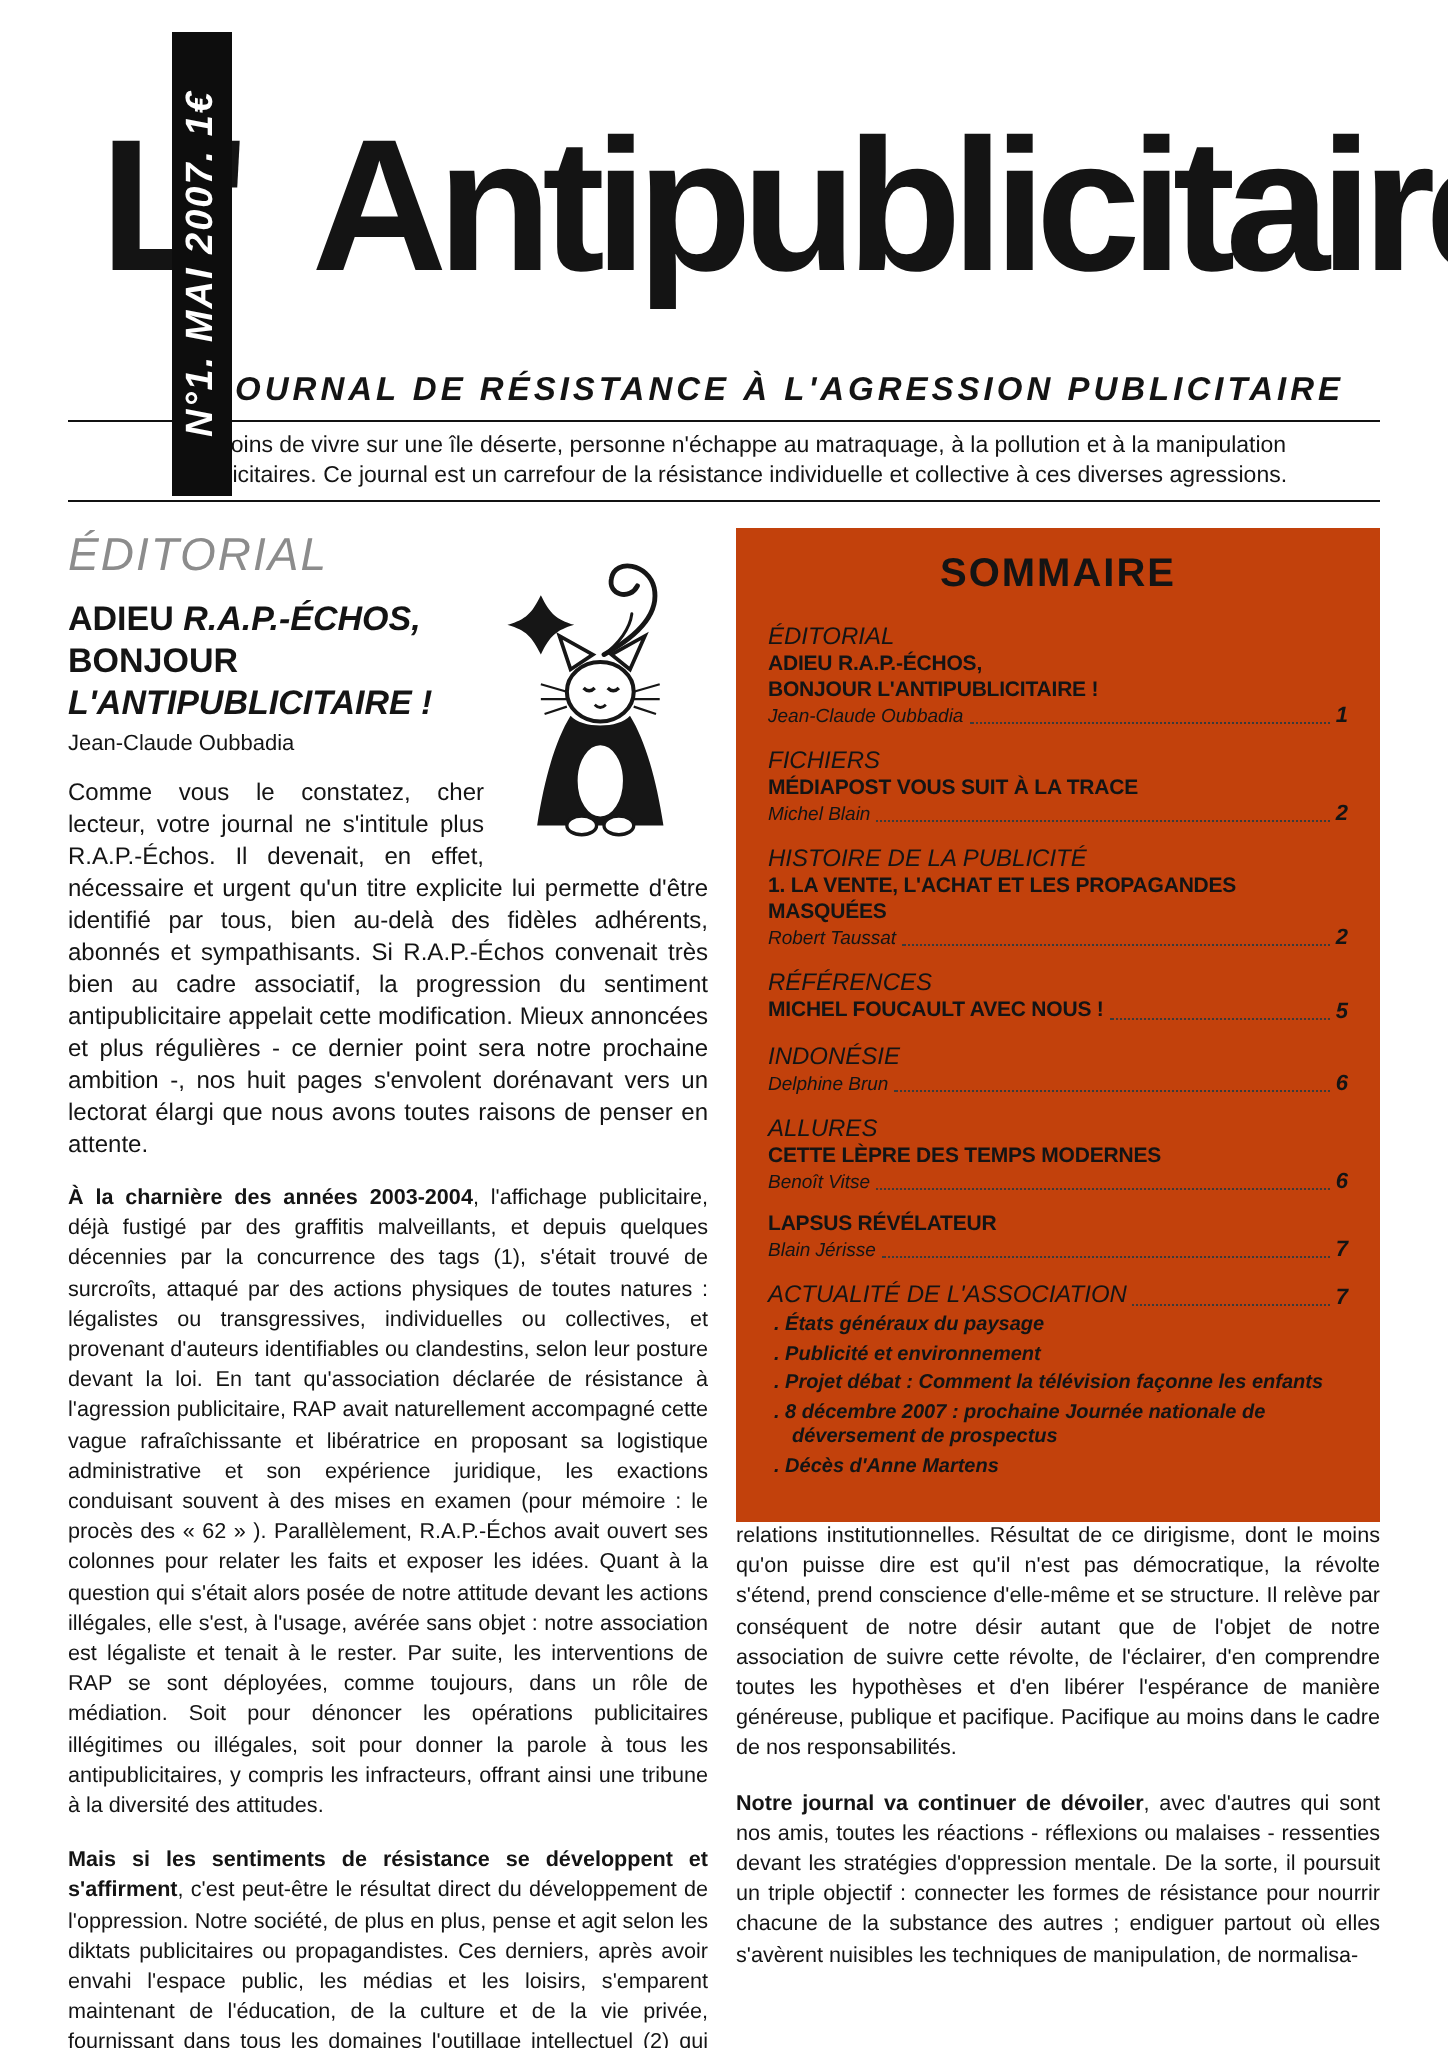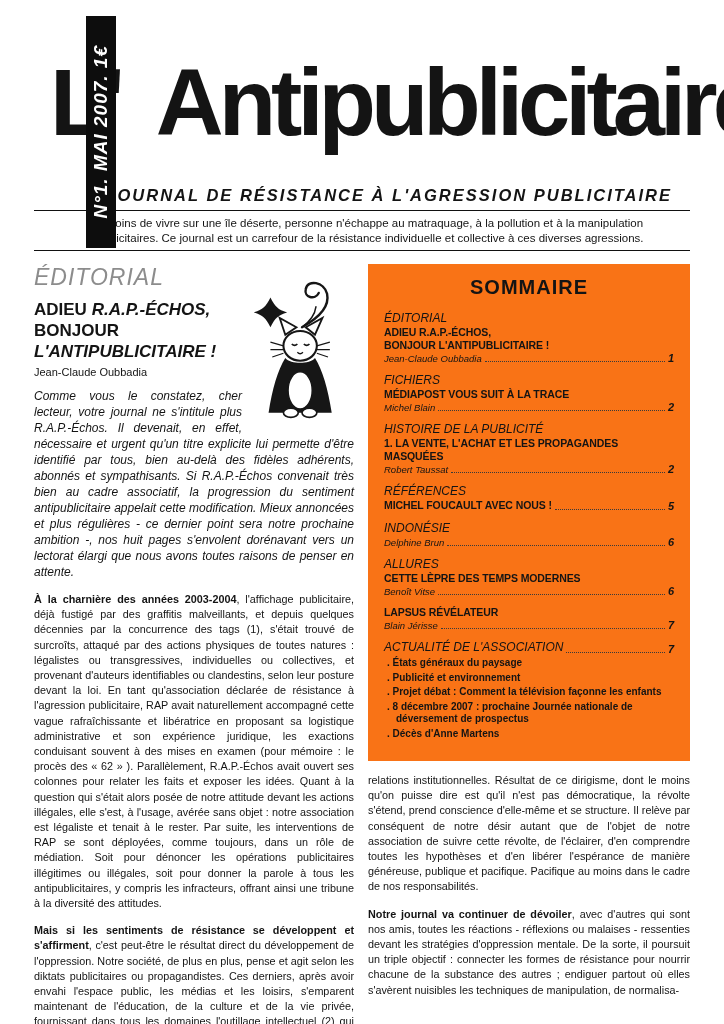--- a/index.html
+++ b/index.html
@@ -27,35 +27,35 @@
   .body-cols { position:absolute; top:264px; left:34px; right:34px; display:flex; gap:14px; }
   .col-left { width:320px; }
   .col-right { width:322px; }
 
   
   .cat-fig { float:right; width:104px; height:160px; margin:0 0 6px 8px; }
   .ed-label { font-style:italic; color:#8c8c8c; font-size:23px; letter-spacing:1px; margin-bottom:8px; font-weight:normal; }
   .ed-headline { font-weight:bold; font-size:17px; line-height:21px; margin-bottom:4px; }
   .ed-headline .it { font-style:italic; }
   .ed-author { font-size:11px; margin-bottom:10px; }
-  .ed-lead { font-style:italic; font-size:12px; line-height:16px; text-align:justify; margin-bottom:12px; }
+  .ed-lead { font-size:12px; line-height:16px; text-align:justify; margin-bottom:12px; }
   .para { font-size:10.8px; line-height:15.2px; text-align:justify; margin-bottom:12px; }
   .para b { font-weight:bold; }
 
   
-  .sommaire { background:#f97316; padding:12px 16px 12px; margin-bottom:12px; }
+  .sommaire { background:#c2410c; padding:12px 16px 12px; }
   .sommaire-title { text-align:center; font-weight:bold; font-size:20px; letter-spacing:1px; margin-bottom:12px; }
   .toc-entry { margin-bottom:9px; }
   .toc-section { font-style:italic; font-size:12px; margin-bottom:1px; }
   .toc-title { font-weight:bold; font-size:10.5px; line-height:13px; letter-spacing:-0.1px; }
   .toc-row { display:flex; align-items:flex-end; }
   .toc-author { font-style:italic; font-size:9.5px; }
   .leader { flex:1; border-bottom:1.5px dotted #3a3a3a; margin:0 3px 2px 3px; min-width:8px; }
   .toc-page { font-weight:bold; font-style:italic; font-size:11px; }
-  .toc-item { font-weight:bold; font-size:10px; line-height:12.5px; padding-left:12px; text-indent:-9px; margin-top:2px; }
+  .toc-item { font-weight:bold; font-style:italic; font-size:10px; line-height:12.5px; padding-left:12px; text-indent:-9px; margin-top:2px; }
 </style>
 </head>
 <body>
 
 <div class="page">
 
   <header class="masthead">
     <div class="issue-stripe">
       <span>N°1. MAI 2007. 1€</span>
     </div>

